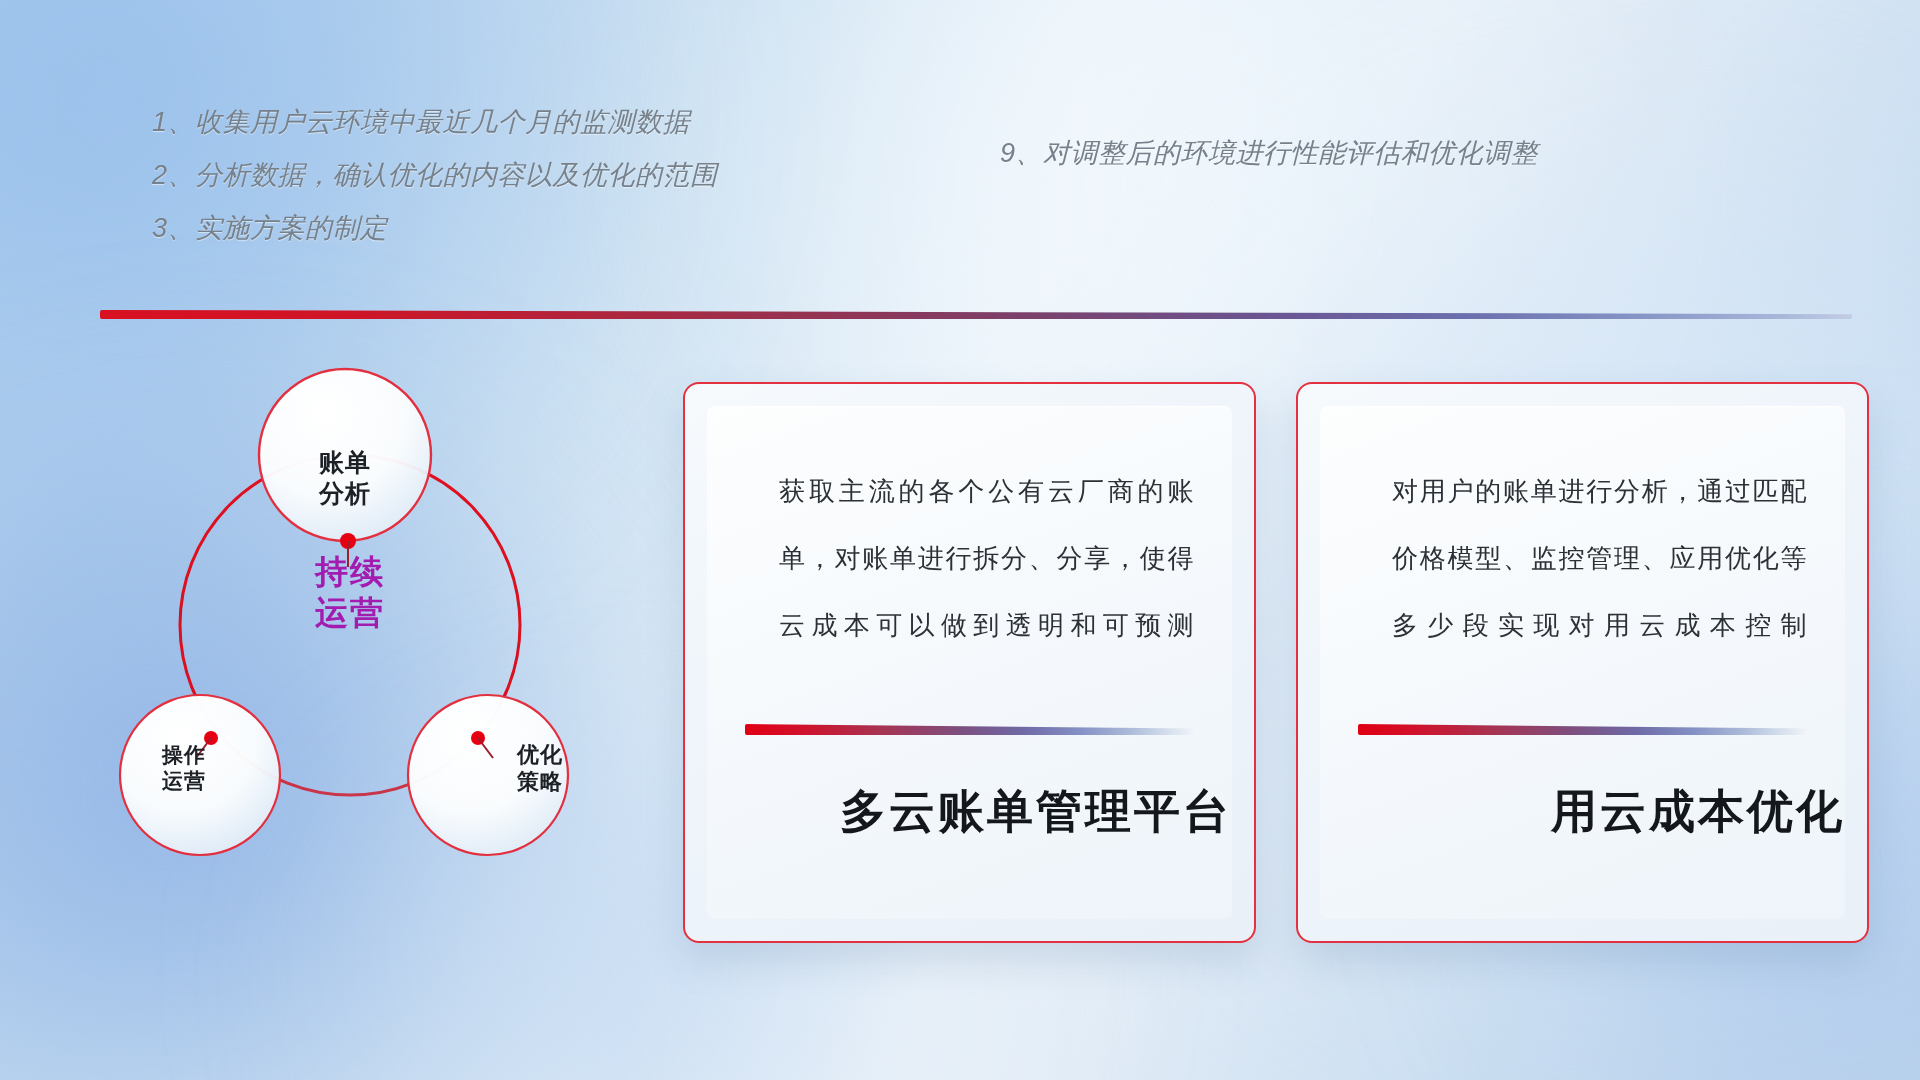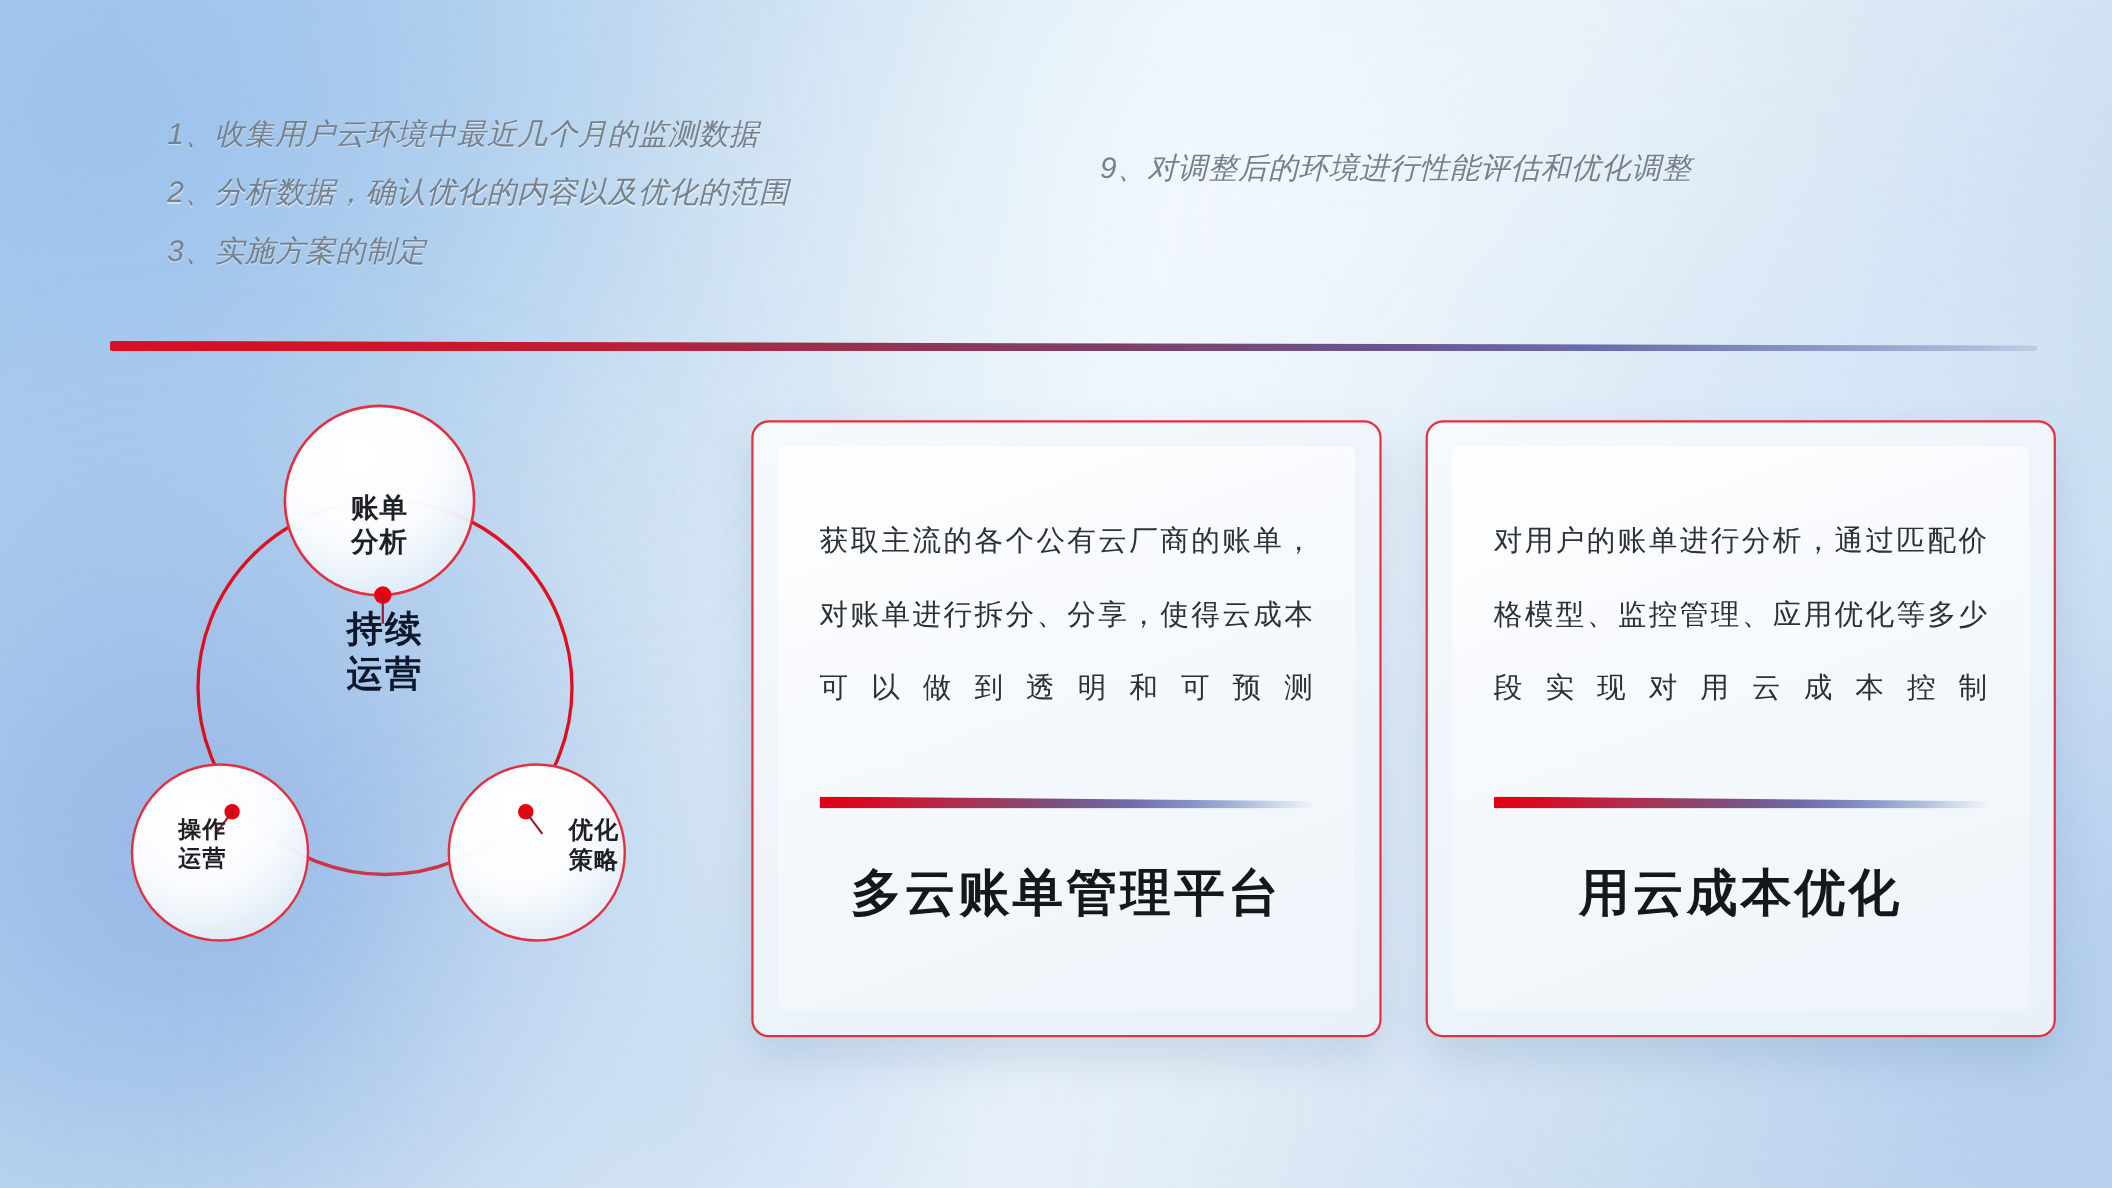--- a/index.html
+++ b/index.html
@@ -73,21 +73,21 @@
   #diagram svg{ display:block; width:100%; height:100%; overflow:visible; }
   .node-label{
     position:absolute; text-align:center; color:#1d2126;
     font-weight:bold; line-height:1.22; letter-spacing:1px;margin-top:42px;
   }
   .lbl-top{ left:175px; top:60px; width:160px; font-size:25px; }
   .lbl-left{ left:19px; top:355px; width:150px; font-size:21px; }
   .lbl-right{ left:323px; top:355px; width:150px; font-size:22px;text-align:right; }
   .lbl-center{
     position:absolute; left:185px; top:207px; width:150px; text-align:center;
-    color:#0f172a; font-weight:bold; font-size:33px; line-height:1.24; letter-spacing:2px;
+    color:#a21caf; font-weight:bold; font-size:33px; line-height:1.24; letter-spacing:2px;
   }
 
   
   .card{
     position:absolute; top:382px; width:573px; height:561px;
     border:2px solid #e3313f;
     border-radius:16px;
     background:linear-gradient(150deg,#f6fafd 0%,#eef4fa 45%,#e9f0f8 100%);
     box-shadow:0 18px 38px rgba(90,125,165,.20);
     overflow:hidden;
@@ -96,33 +96,33 @@
   .card-2{ left:1296px; }
   .card-inner{
     position:absolute; inset:22px;
     border-radius:8px;
     background:linear-gradient(160deg,#fdfefe 0%,#f4f8fc 55%,#eef4fa 100%);
     box-shadow:inset 0 1px 0 rgba(255,255,255,.9);
     padding:52px 38px 0 38px;
   }
   .card-body{
     color:#2b3136; font-size:26px; line-height:67px;
-    letter-spacing:.5px; text-align:justify; text-align-last:justify;
+    letter-spacing:.5px; text-align:justify; text-align-last:justify;margin-left:34px;
   }
   .card-rule{
     position:absolute; left:38px; right:38px; top:318px; height:11px;
     background:linear-gradient(92deg,
        #e00014 0%, #d2102a 12%, #a83352 30%, #7c4f7f 48%,
        #6f6aa6 62%, #8592c5 75%, #adbcda 86%, #d4deec 94%, #f2f5fa 100%);
     clip-path:polygon(0 0, 100% 40%, 100% 100%, 0 100%);
     border-radius:2px;
   }
   .card-title{
     position:absolute; left:0; right:0; top:375px;
-    text-align:center; color:#14181c;
+    text-align:right; color:#14181c;
     font-size:46px; font-weight:bold; letter-spacing:3px;
   }
 </style>
 </head>
 <body>
 
 <div id="bg">
   <div class="bg-base"></div>
   <div class="bg-blob blob-a"></div>
   <div class="bg-blob blob-b"></div>

